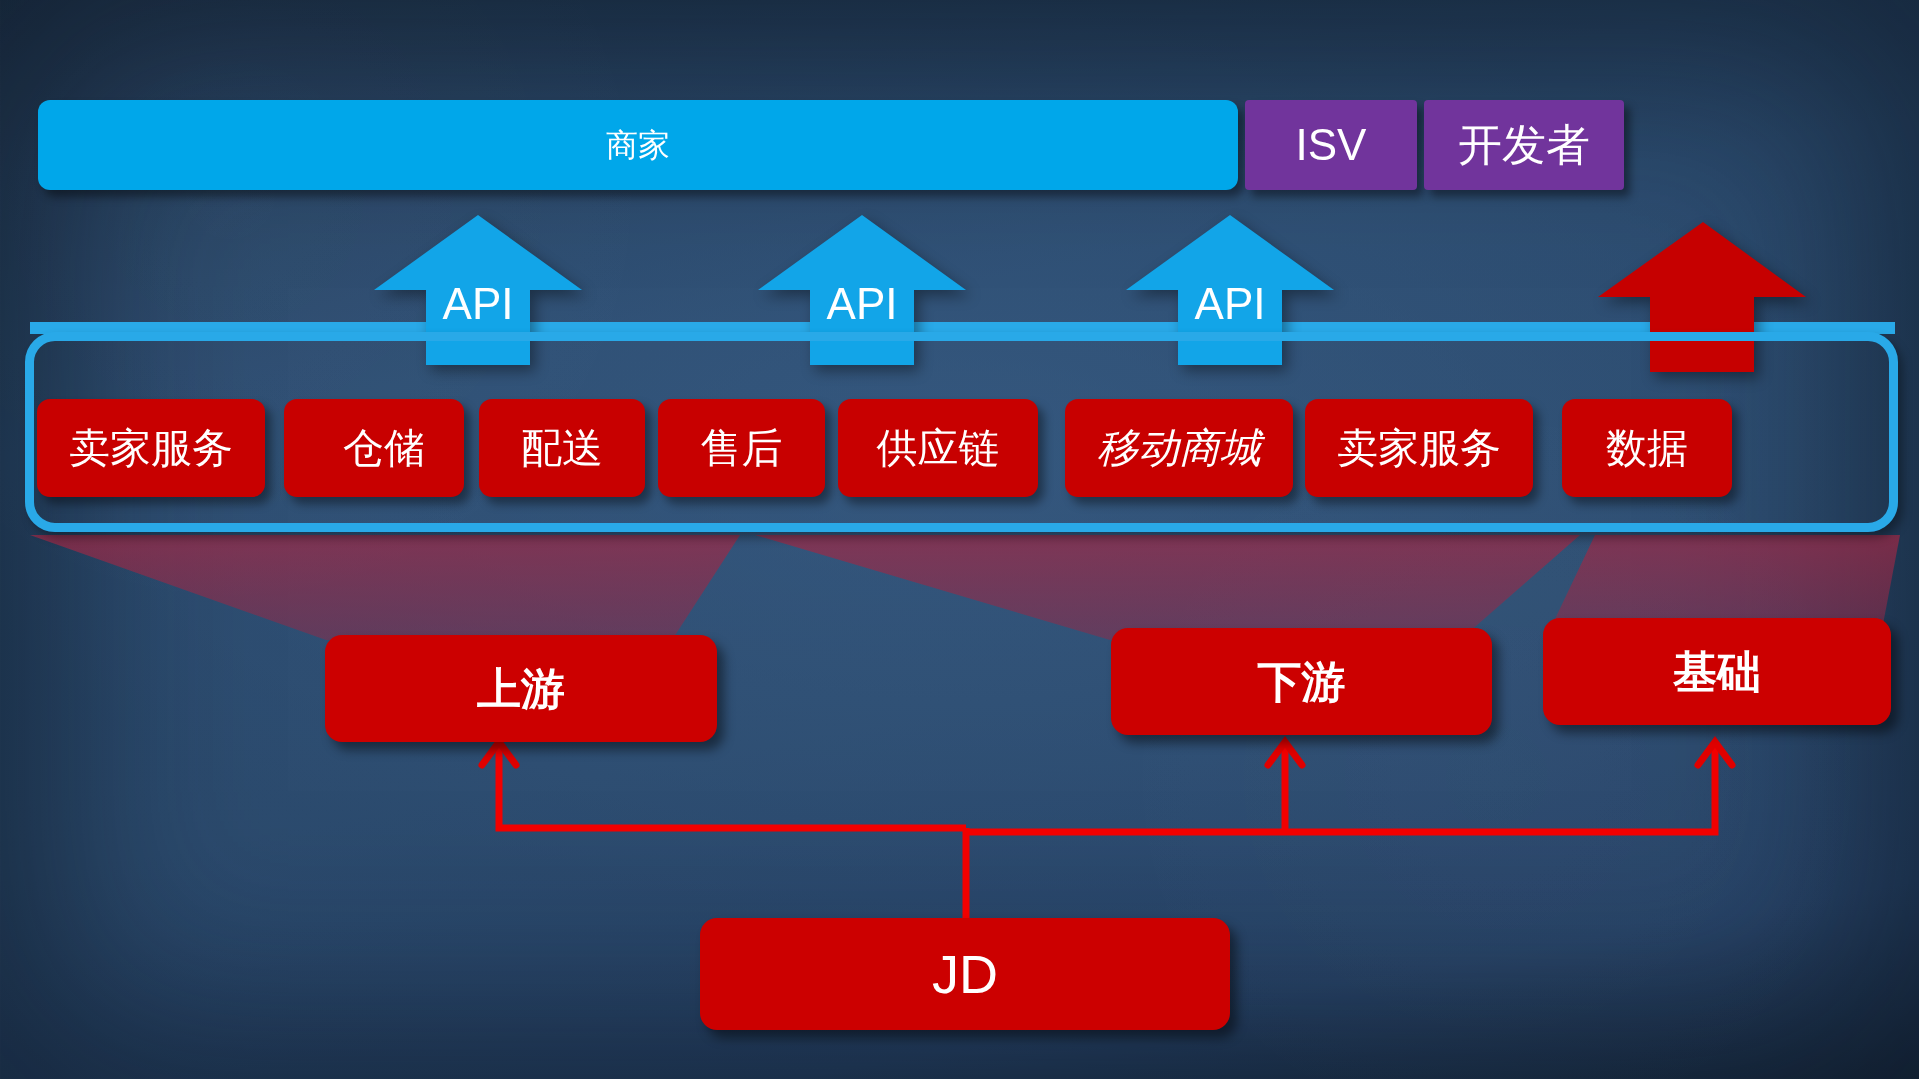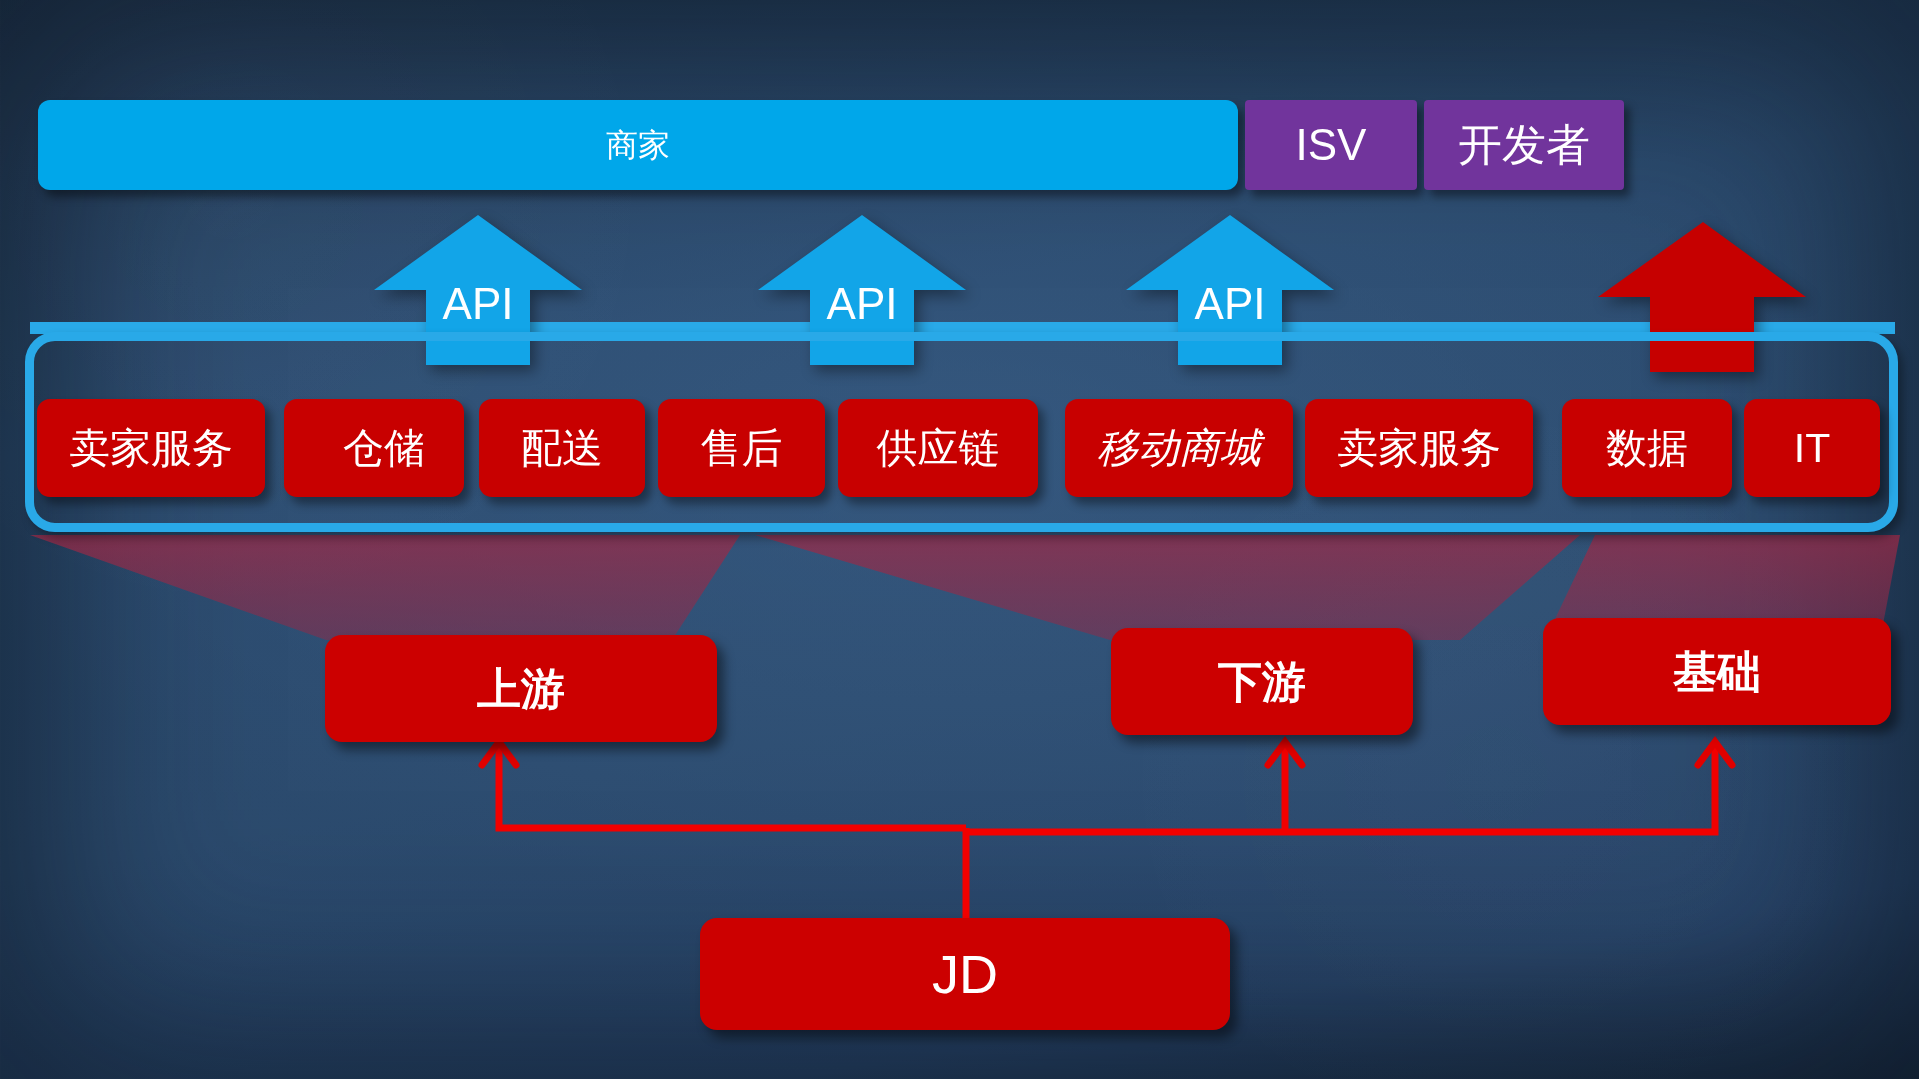--- a/index.html
+++ b/index.html
@@ -187,23 +187,20 @@
     </div>
     <div class="box svc" style="left:1065px;top:399px;width:228px;height:98px;font-style:italic;">
       <span>移动商城</span>
     </div>
     <div class="box svc" style="left:1305px;top:399px;width:228px;height:98px;">
       <span>卖家服务</span>
     </div>
     <div class="box svc" style="left:1562px;top:399px;width:170px;height:98px;">
       <span>数据</span>
     </div>
-    <div class="box svc" style="left:1744px;top:399px;width:136px;height:98px;">
-      <span>IT</span>
-    </div>
   </div>
 
   <div class="layer z-connectors">
     <svg width="1919" height="1079" viewBox="0 0 1919 1079" xmlns="http://www.w3.org/2000/svg" style="position:absolute;left:0;top:0;">
       <g stroke="#f20000" stroke-width="7" fill="none">
 
         <path d="M499,745 L499,828 L966,828"></path>
 
         <path d="M1715,745 L1715,832 L966,832"></path>
 
@@ -217,21 +214,21 @@
         <path d="M1268,765 L1285,742 L1302,765"></path>
         <path d="M1698,765 L1715,742 L1732,765"></path>
       </g>
     </svg>
   </div>
 
   <div class="layer z-bottom">
     <div class="box cat" style="left:325px;top:635px;width:392px;height:107px;">
       <span>上游</span>
     </div>
-    <div class="box cat" style="left:1111px;top:628px;width:302px;height:107px;">
+    <div class="box cat" style="left:1111px;top:628px;width:381px;height:107px;">
       <span>下游</span>
     </div>
     <div class="box cat" style="left:1543px;top:618px;width:348px;height:107px;">
       <span>基础</span>
     </div>
 
     <div class="box jd" style="left:700px;top:918px;width:530px;height:112px;">
       <span>JD</span>
     </div>
   </div>

